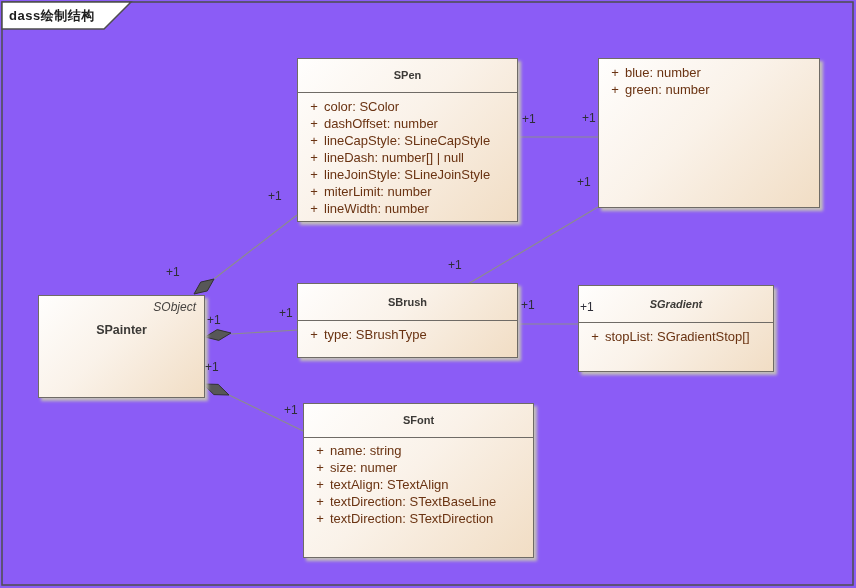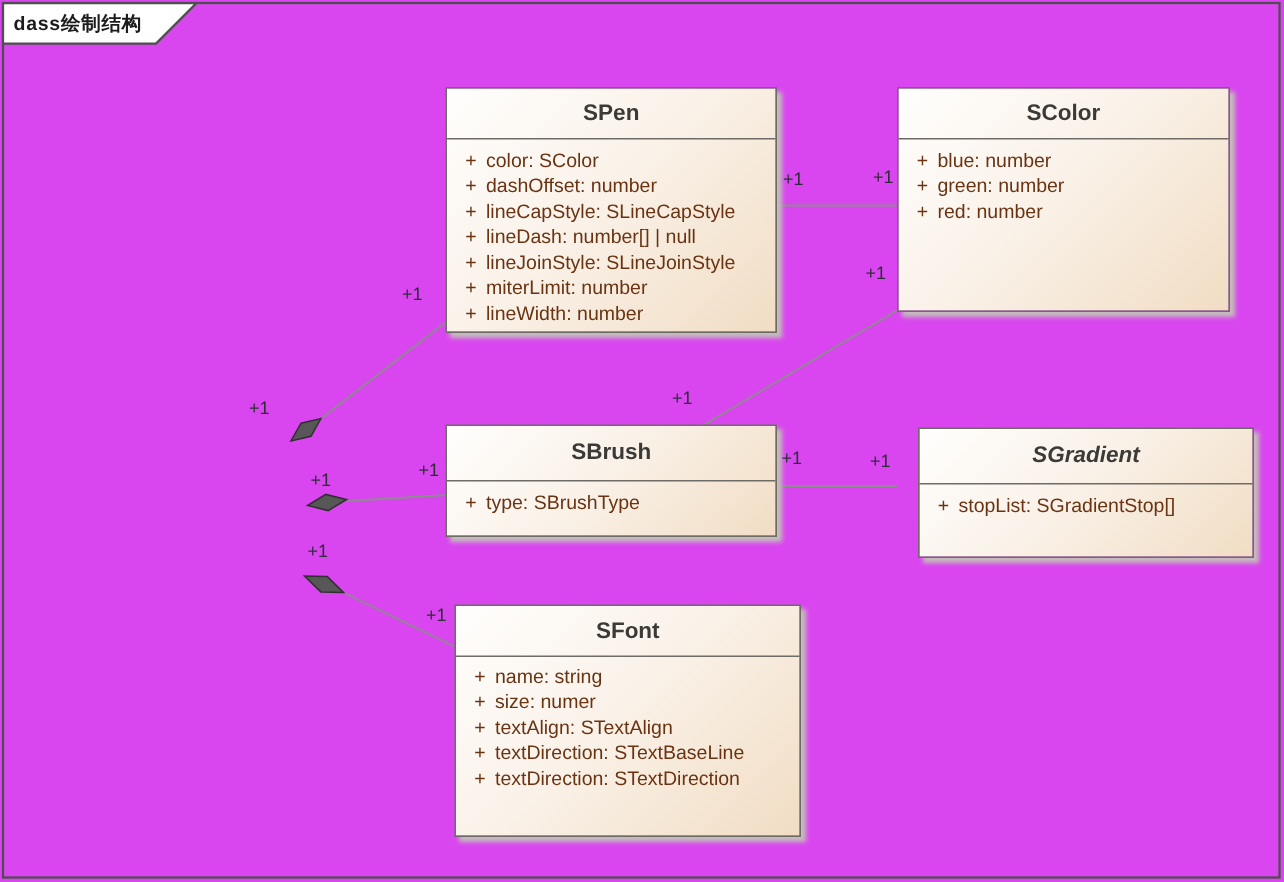--- a/index.html
+++ b/index.html
@@ -1,32 +1,32 @@
 <!DOCTYPE html>
 <html><head>
 <meta charset="utf-8">
 <style>
   html,body{margin:0;padding:0;background:#ffffff;}
   .canvas{
-    position:relative;width:856px;height:588px;background:#d946ef;overflow:hidden;
+    position:relative;width:856px;height:588px;background:#8b5cf6;overflow:hidden;
     font-family:"Liberation Sans","DejaVu Sans",sans-serif;
   }
   svg.wires{position:absolute;left:0;top:0;z-index:1;}
   .frame-title{
     position:absolute;left:9px;top:7px;z-index:3;
     font-size:13px;font-weight:bold;color:#1c1c1c;letter-spacing:0.5px;
   }
   .cls{
     position:absolute;z-index:2;box-sizing:border-box;
     background:linear-gradient(135deg,#fffefd 0%,#faf2e9 45%,#f1ddc4 100%);
     border:1px solid #6f6b66;
     box-shadow:3px 3px 3px #c3bfba;
   }
   .cls-name{
-    text-align:center;font-weight:bold;font-size:15px;color:#3c3a37;
+    text-align:center;font-weight:bold;font-size:11px;color:#3c3a37;
     border-bottom:1px solid #6f6b66;
   }
   .hdr34{height:33px;line-height:33px;}
   .hdr37{height:36px;line-height:36px;}
   .attrs{padding-top:5px;}
   .attr{height:17px;line-height:17px;font-size:13px;color:#6a3312;white-space:nowrap;}
   .vis{display:inline-block;width:20px;text-align:center;margin-left:6px;}
   .stereo{
     text-align:right;font-style:italic;font-size:12px;color:#45423f;
     padding:4px 8px 0 0;
@@ -71,37 +71,39 @@
       <div class="attr"><span class="vis">+</span><span>dashOffset: number</span></div>
       <div class="attr"><span class="vis">+</span><span>lineCapStyle: SLineCapStyle</span></div>
       <div class="attr"><span class="vis">+</span><span>lineDash: number[] | null</span></div>
       <div class="attr"><span class="vis">+</span><span>lineJoinStyle: SLineJoinStyle</span></div>
       <div class="attr"><span class="vis">+</span><span>miterLimit: number</span></div>
       <div class="attr"><span class="vis">+</span><span>lineWidth: number</span></div>
     </div>
   </div>
 
   <div class="cls" style="left:598px;top:58px;width:222px;height:150px;">
-    <div class="cls-name hdr34">SColor</div>
     <div class="attrs">
       <div class="attr"><span class="vis">+</span><span>blue: number</span></div>
       <div class="attr"><span class="vis">+</span><span>green: number</span></div>
-      <div class="attr"><span class="vis">+</span><span>red: number</span></div>
     </div>
   </div>
 
+  <div class="cls" style="left:38px;top:295px;width:167px;height:103px;">
+    <div class="stereo">SObject</div>
+    <div class="painter-name">SPainter</div>
+  </div>
 
   <div class="cls" style="left:297px;top:283px;width:221px;height:75px;">
     <div class="cls-name hdr37">SBrush</div>
     <div class="attrs">
       <div class="attr"><span class="vis">+</span><span>type: SBrushType</span></div>
     </div>
   </div>
 
-  <div class="cls" style="left:612px;top:285px;width:224px;height:87px;">
+  <div class="cls" style="left:578px;top:285px;width:196px;height:87px;">
     <div class="cls-name hdr37 italic-name">SGradient</div>
     <div class="attrs">
       <div class="attr"><span class="vis">+</span><span>stopList: SGradientStop[]</span></div>
     </div>
   </div>
 
   <div class="cls" style="left:303px;top:403px;width:231px;height:155px;">
     <div class="cls-name hdr34">SFont</div>
     <div class="attrs" style="padding-top:4px;">
       <div class="attr"><span class="vis">+</span><span>name: string</span></div>

